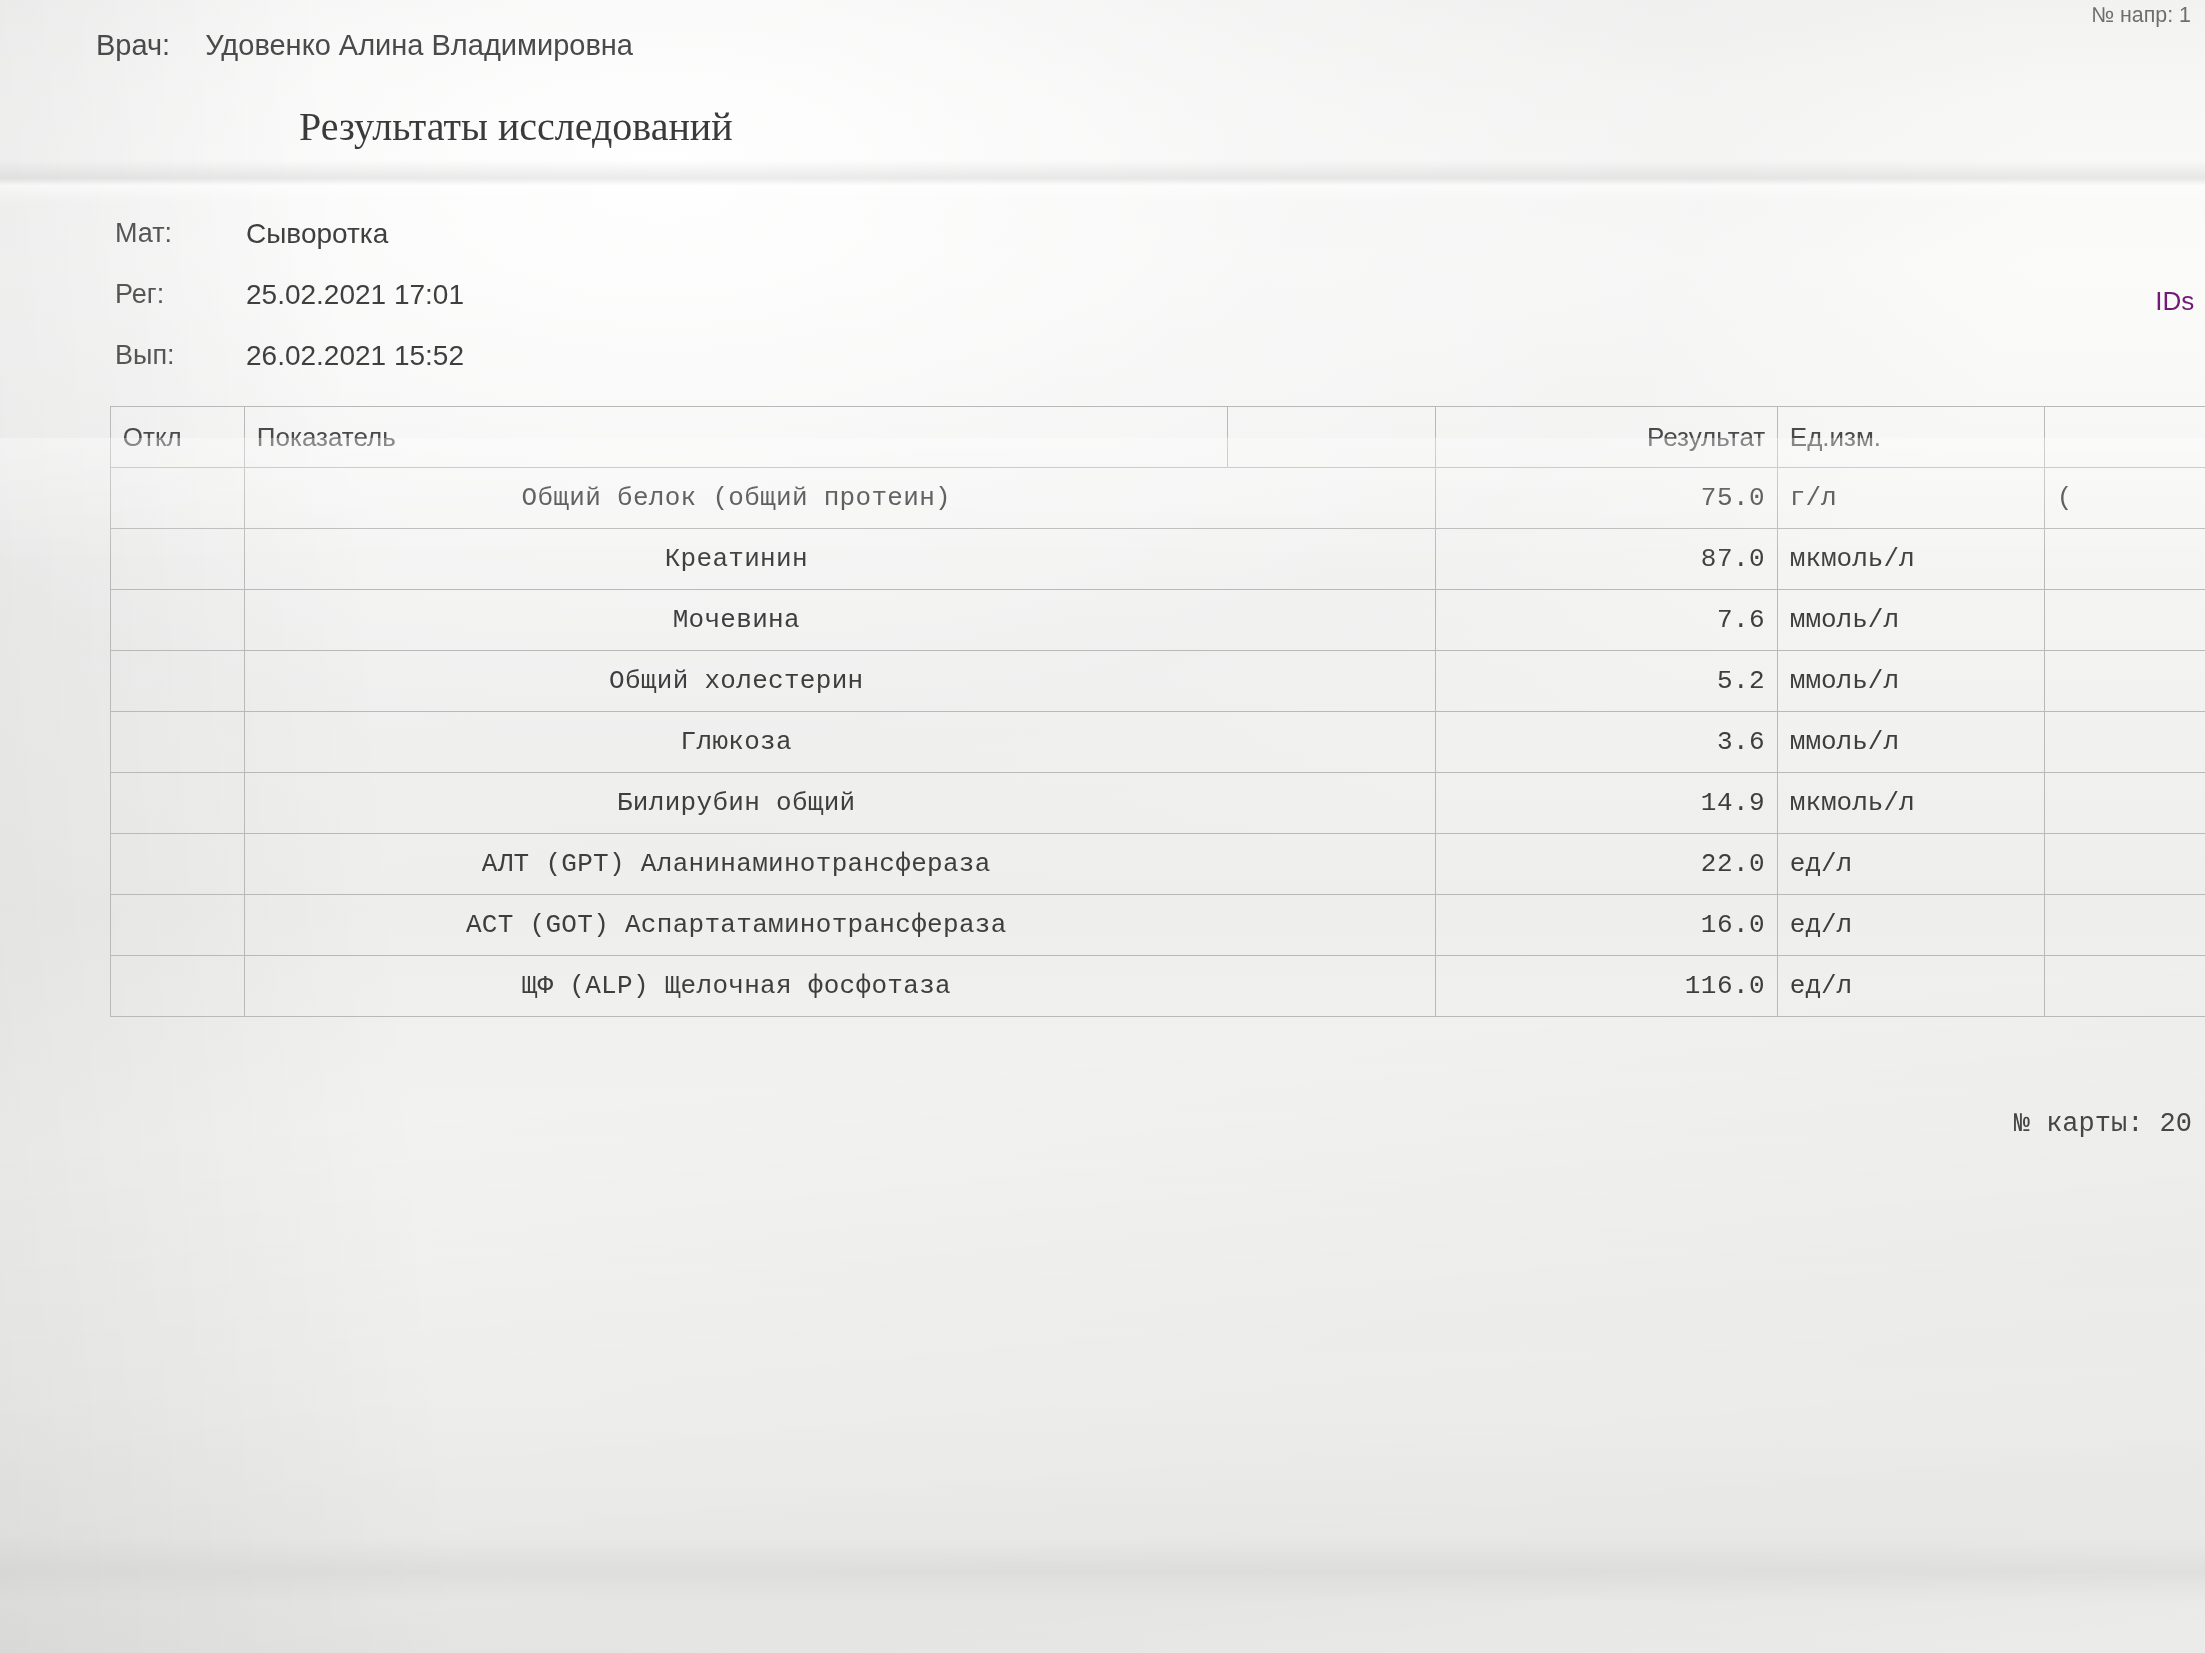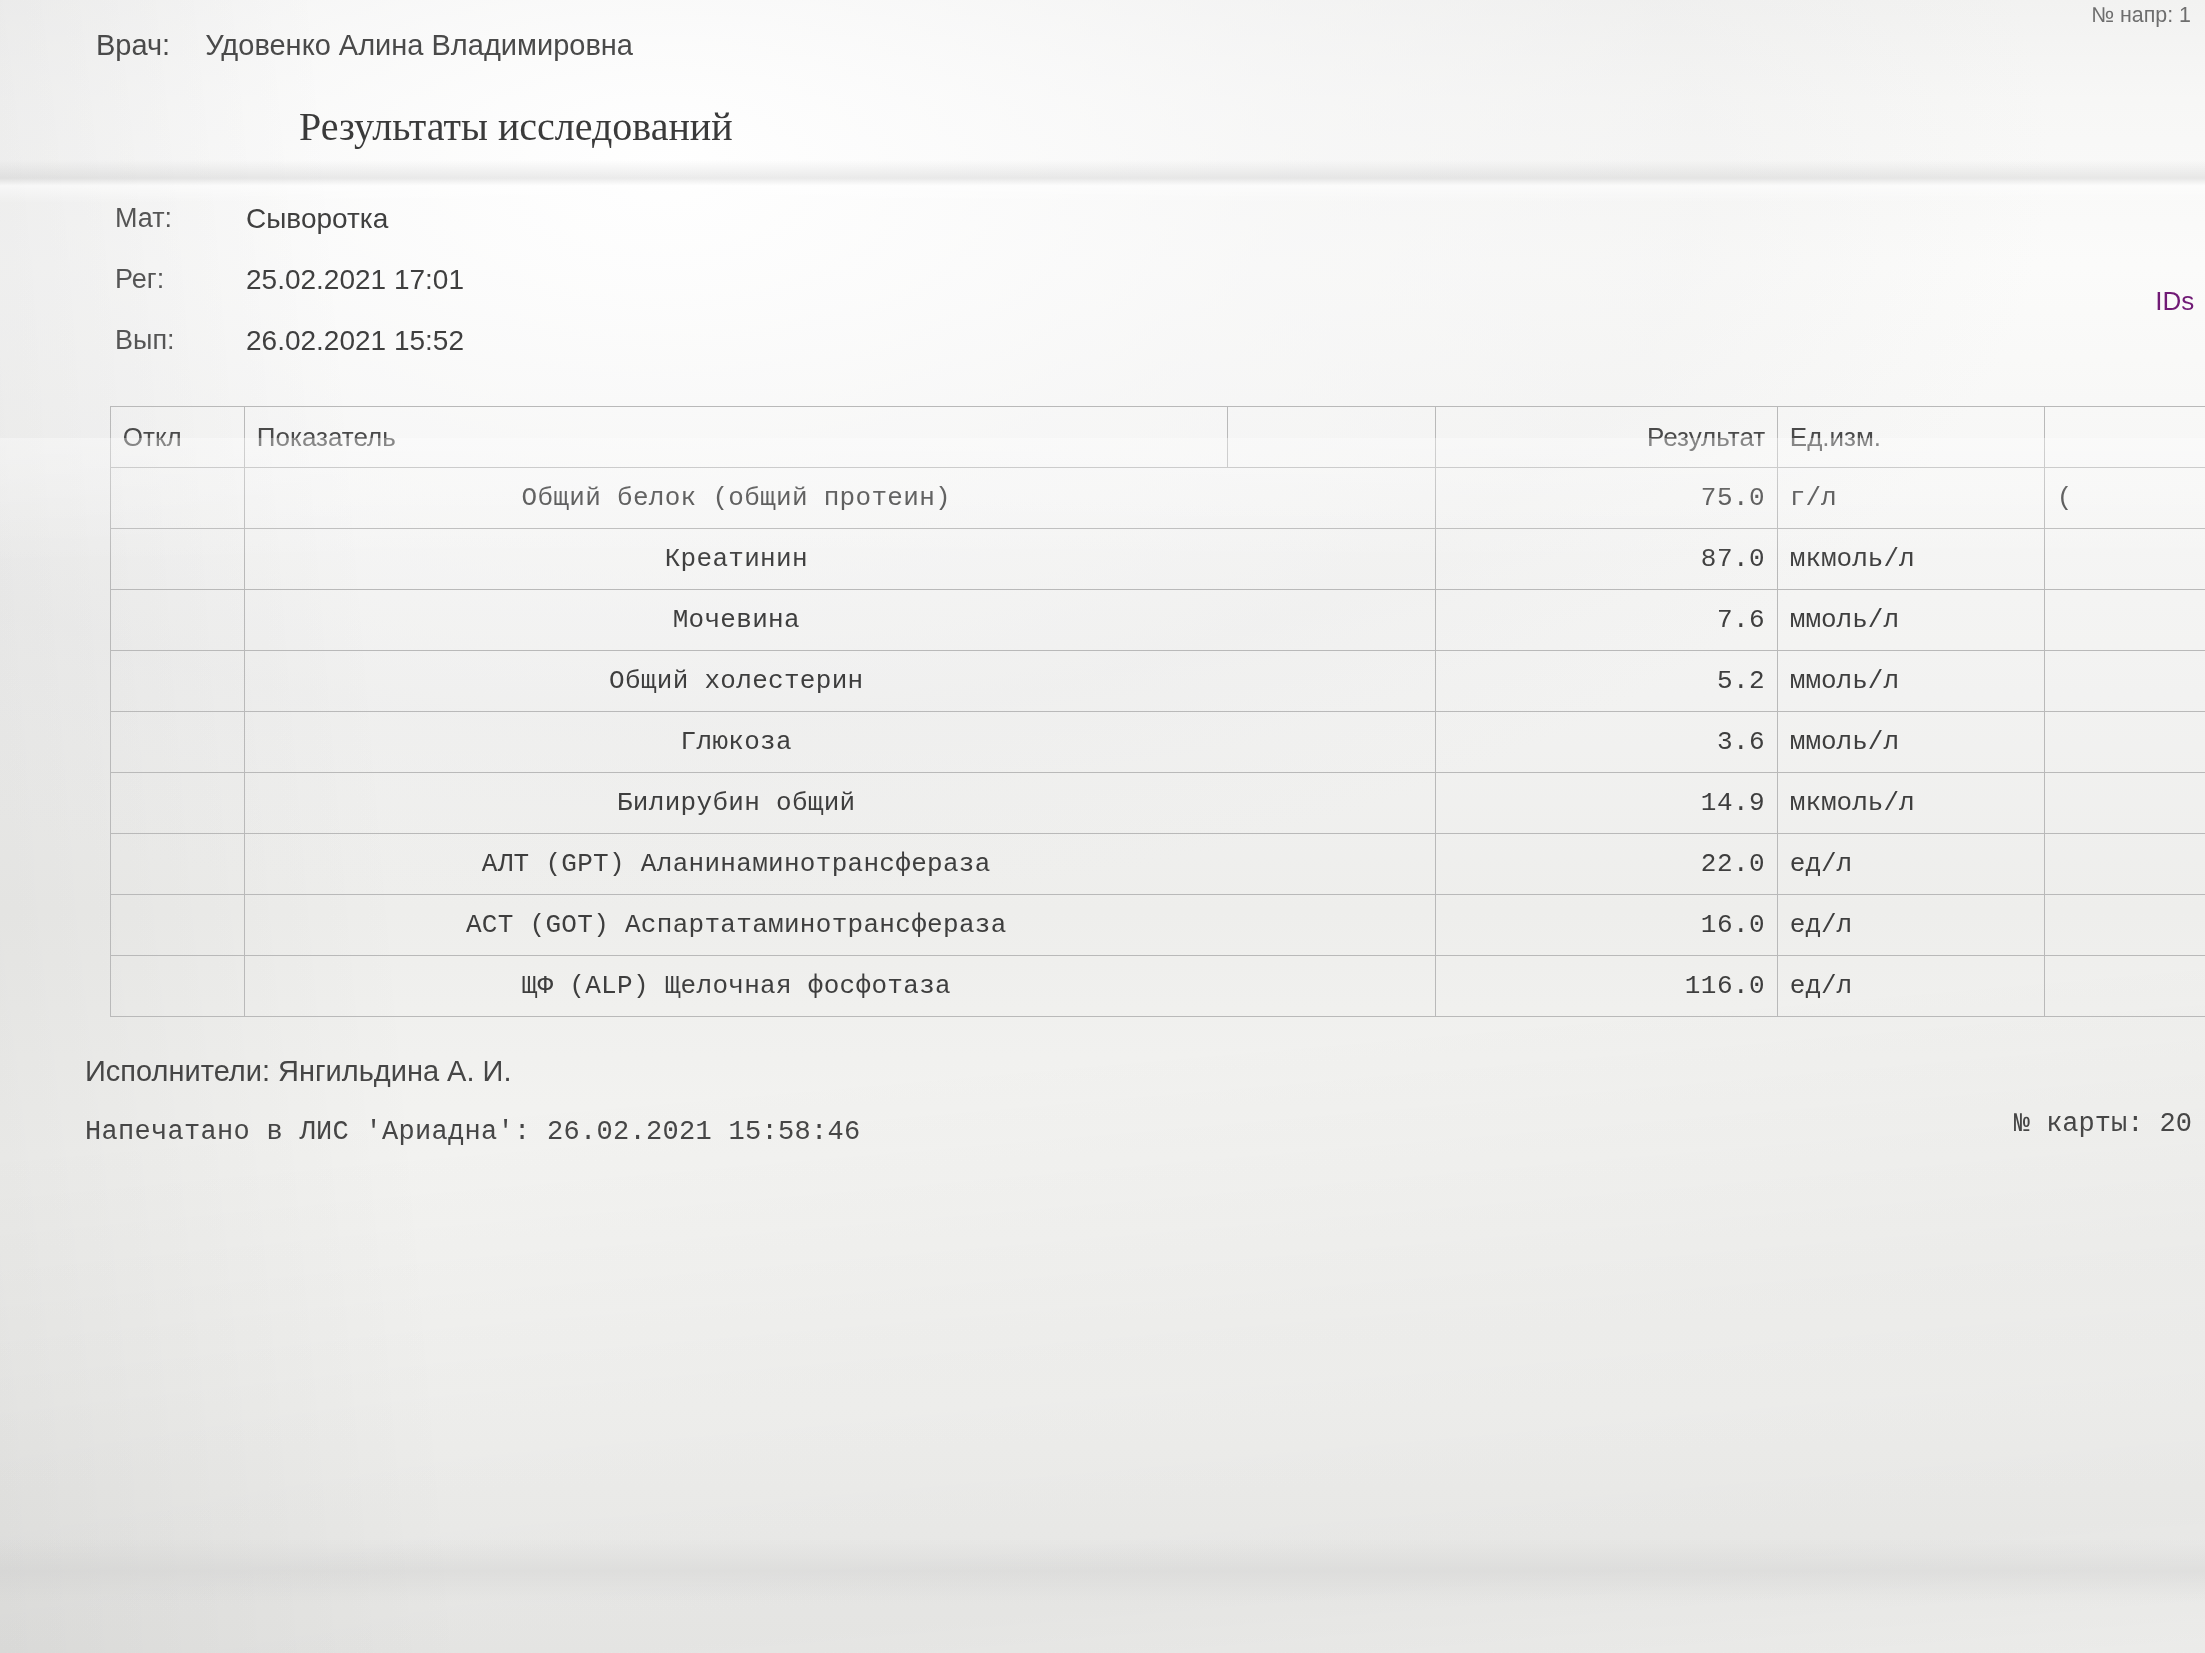--- a/index.html
+++ b/index.html
@@ -90,21 +90,21 @@
 
   .meta {
     position: absolute;
     left: 115px;
     top: 203px;
     font-size: 27px;
     color: #4a4a4a;
   }
   .meta-row {
     display: flex;
-    align-items: flex-start;
+    align-items: center;
     height: 61px;
     white-space: nowrap;
   }
   .meta-label { width: 131px; color: #555; }
   .meta-value { font-size: 28px; color: #3f3f3f; }
 
   .ids {
     position: absolute;
     right: 10.7px;
     top: 286px;
@@ -333,21 +333,17 @@
           <td class="c-res">116.0</td>
           <td class="c-unit">ед/л</td>
           <td class="c-ref"></td>
         </tr>
       </tbody>
     </table>
   </div>
 
   <div class="blur-band"></div>
 
-  <div class="footer">
-    <div class="performers">Исполнители: Янгильдина А. И.</div>
-    <div class="printed">Напечатано в ЛИС 'Ариадна': 26.02.2021 15:58:46</div>
-  </div>
 
   <div class="card-no">№ карты: 20</div>
 
 </div>
 
 
 </body></html>

